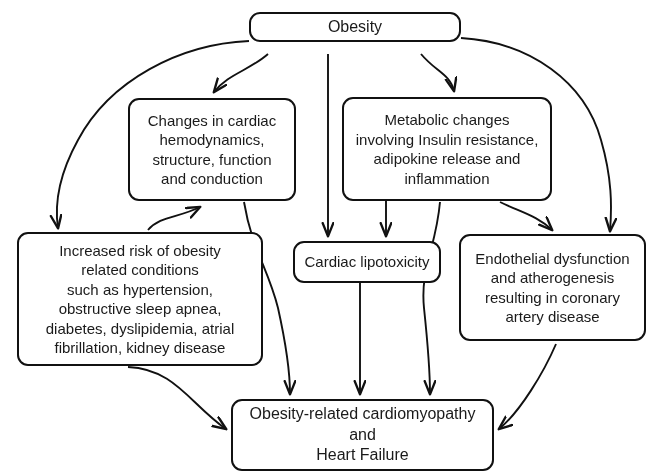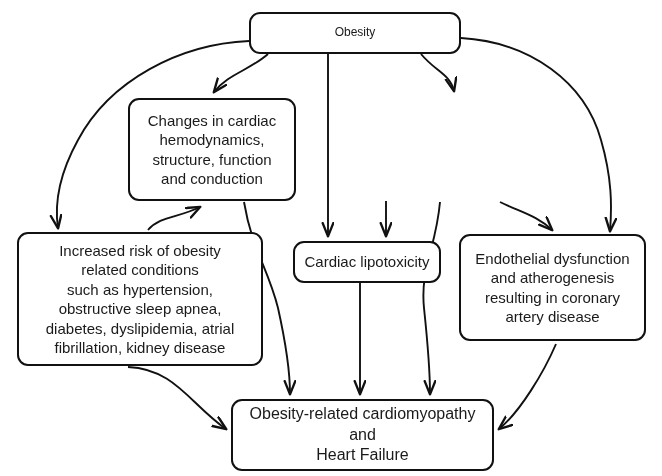--- a/index.html
+++ b/index.html
@@ -38,21 +38,21 @@
     color: #1a1a1a;
     z-index: 2;
   }
   .node .label {
     display: block;
     line-height: 1.30;
     padding: 0 6px;
     white-space: pre-line;
   }
   
-  #node-obesity      { left: 249px; top: 12px;  width: 212px; height: 42px;  font-size: 12px; }
+  #node-obesity      { left: 249px; top: 12px;  width: 212px; height: 30px;  font-size: 16px; }
   #node-cardiac-ch   { left: 128px; top: 98px;  width: 168px; height: 103px; font-size: 15px; }
   #node-metabolic    { left: 342px; top: 97px;  width: 210px; height: 104px; font-size: 15px; }
   #node-increased    { left: 17px;  top: 232px; width: 246px; height: 134px; font-size: 15px; }
   #node-lipotox      { left: 293px; top: 241px; width: 148px; height: 42px;  font-size: 15px; }
   #node-endothelial  { left: 459px; top: 234px; width: 187px; height: 107px; font-size: 15px; }
   #node-bottom       { left: 231px; top: 399px; width: 263px; height: 72px;  font-size: 16px; }
 </style>
 </head>
 <body>
 
@@ -99,20 +99,26 @@
     <span class="label">Obesity</span>
   </div>
 
   <div class="node" id="node-cardiac-ch">
     <span class="label">Changes in cardiac
 hemodynamics,
 structure, function
 and conduction</span>
   </div>
 
+  <div class="node" id="node-metabolic">
+    <span class="label">Metabolic changes
+involving Insulin resistance,
+adipokine release and
+inflammation</span>
+  </div>
 
   <div class="node" id="node-increased">
     <span class="label">Increased risk of obesity
 related conditions
 such as hypertension,
 obstructive sleep apnea,
 diabetes, dyslipidemia, atrial
 fibrillation, kidney disease</span>
   </div>
 

